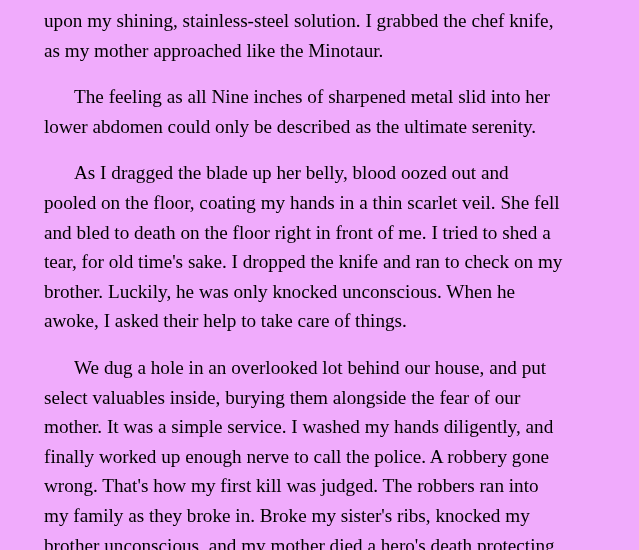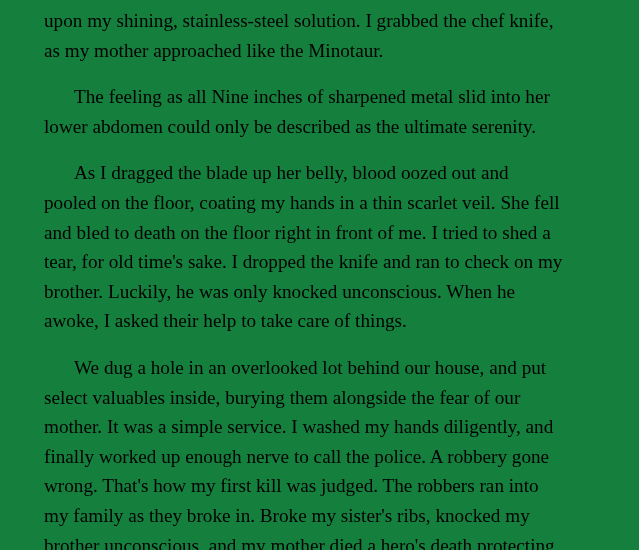--- a/index.html
+++ b/index.html
@@ -12,21 +12,21 @@
     height: 550px;
     overflow: hidden;
     font-family: "Liberation Serif", "DejaVu Serif", serif;
     color: #000000;
   }
   .page {
     box-sizing: border-box;
     width: 639px;
     height: 550px;
     padding: 6px 76px 0 44px;
-    background: #15803d;
+    background: #f0abfc;
   }
   .doc-body {
     font-size: 19.2px;
     line-height: 29.6px;
     text-align: left;
     color: #000000;
   }
   .para {
     margin: 0;
     text-indent: 0;

